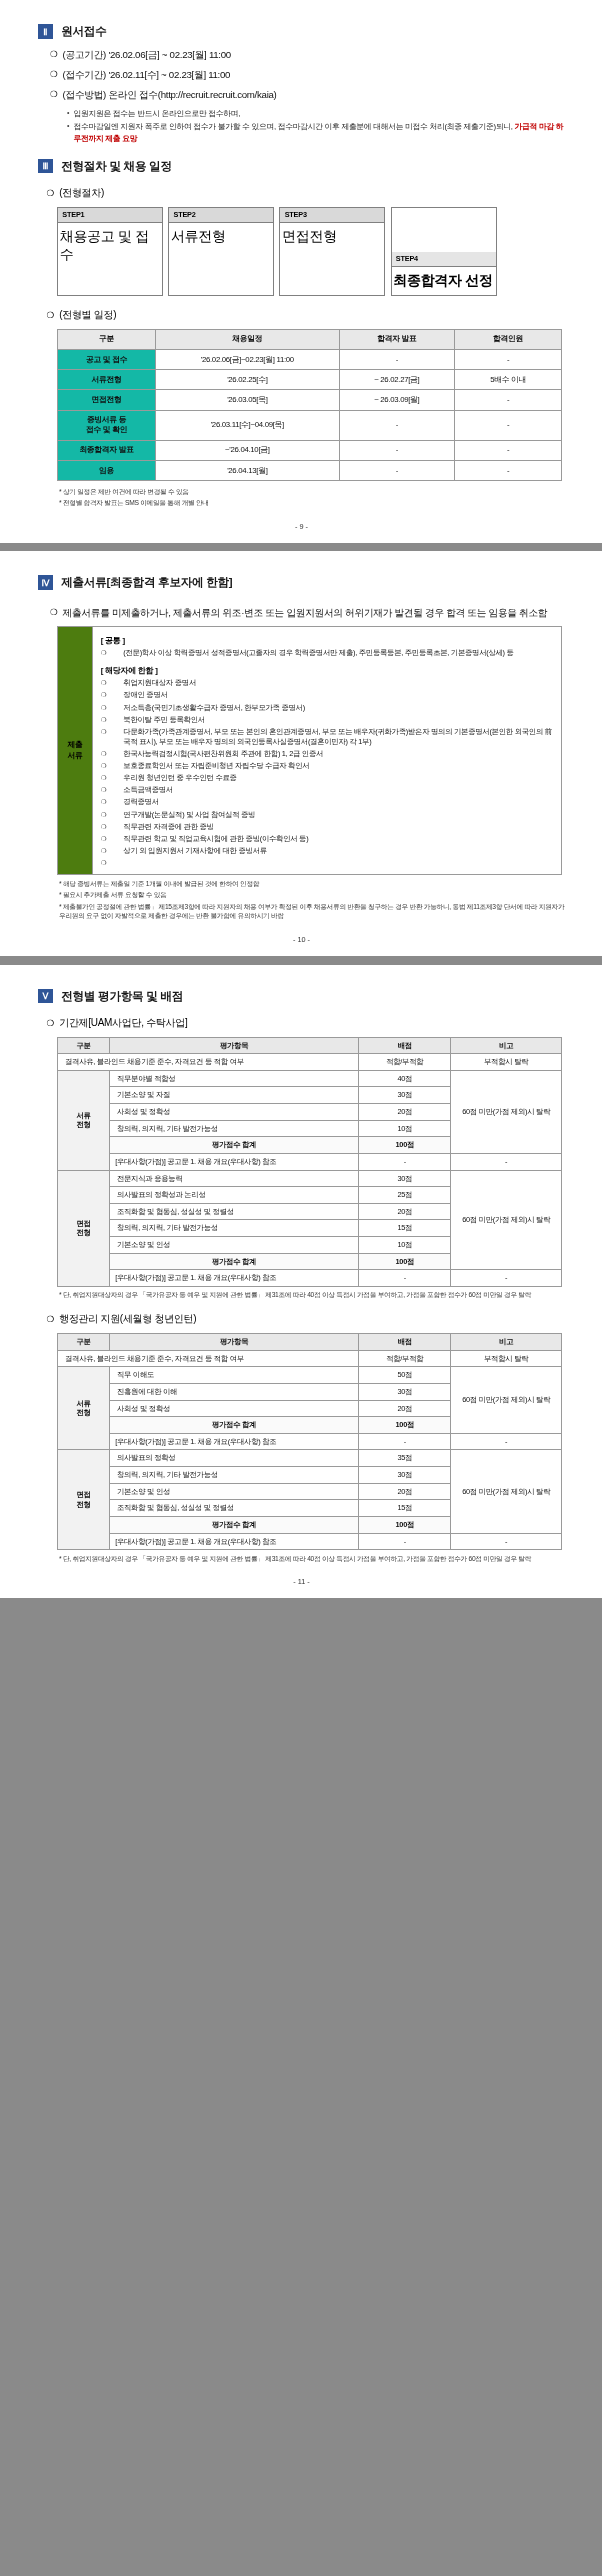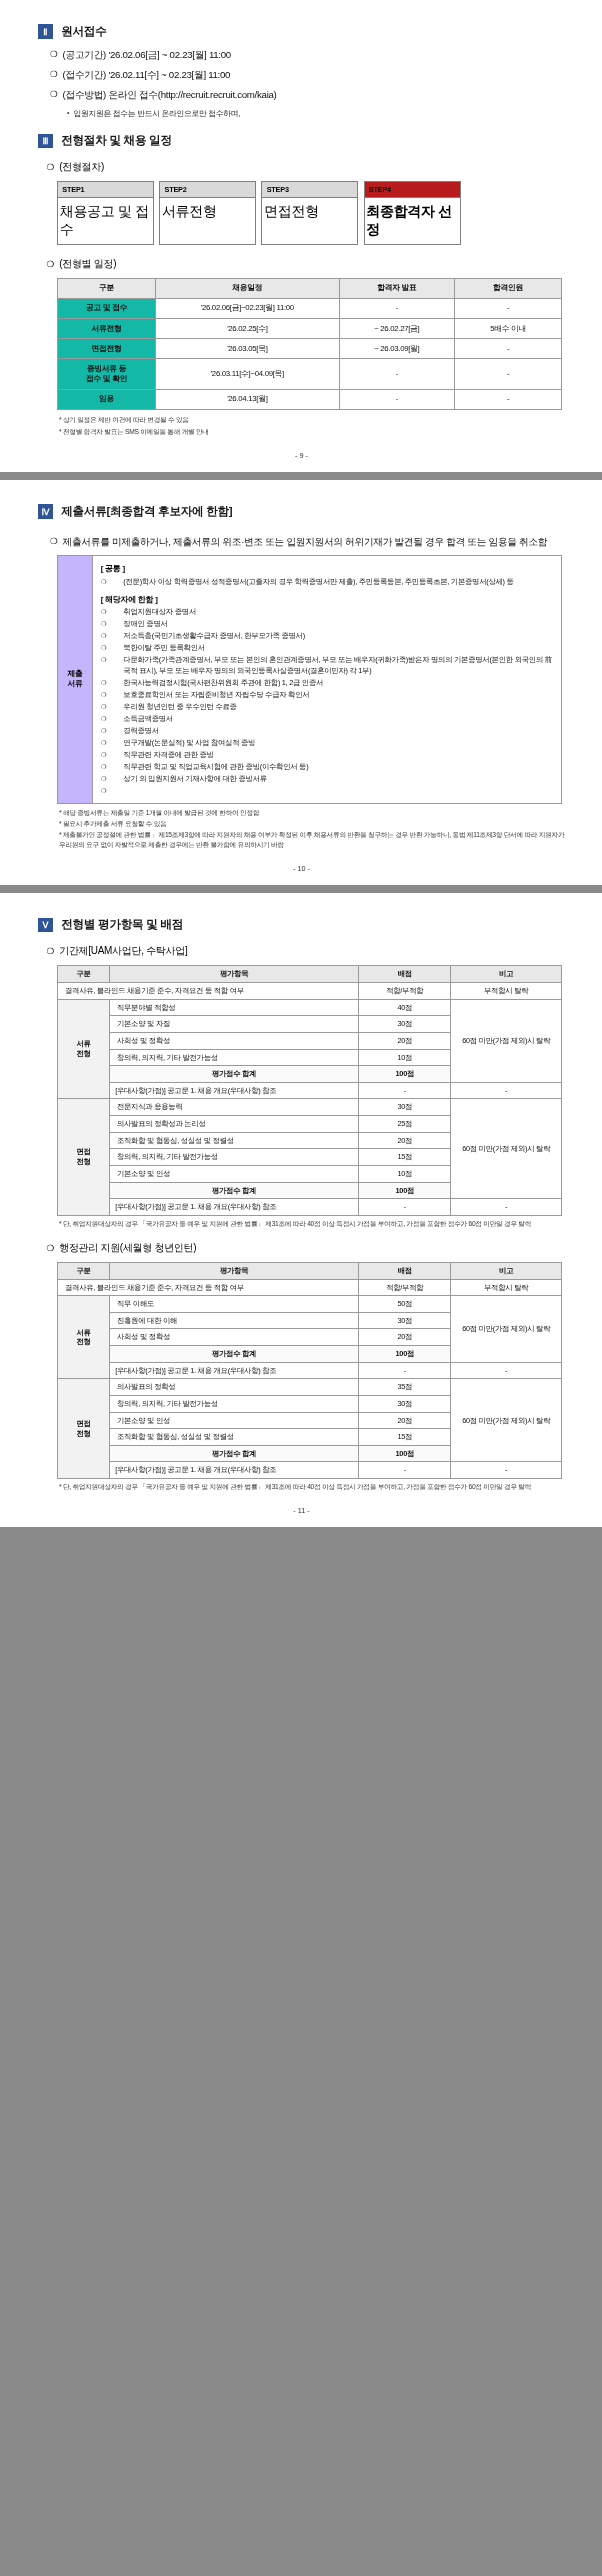--- a/index.html
+++ b/index.html
@@ -77,34 +77,34 @@
   }
   .circle-head .mk { font-size: 8.6px; }
 
   
   .steps {
     display: flex;
     gap: 5.2px;
     margin: 3.4px 0 5.2px 19px;
   }
   .step {
-    width: 97px;
+    width: 106px;
     border: 0.9px solid #808080;
     box-sizing: border-box;
     background: #fff;
   }
   .step .st-top {
     background: #d9d9d9;
     font-size: 7.3px;
     font-weight: bold;
     padding: 2.6px 4.3px;
     border-bottom: 0.9px solid #808080;
     letter-spacing: -0.2px;
   }
-  .step.accent .st-top { background: #b91c1c; }
+  .step.accent .st-top { background: #e5e5e5; margin-top: 44px; }
   .step .st-body {
     font-size: 14px;
     text-align: left;
     padding: 5.2px 1.7px;
     letter-spacing: -0.3px;
   }
   .step.accent .st-body { font-weight: bold; }
 
   table.tbl {
     border-collapse: collapse;
@@ -148,21 +148,21 @@
     border: 0.9px solid #9a9a9a;
     width: 505px;
     box-sizing: border-box;
   }
   .doc-label {
     width: 34px;
     flex: 0 0 34px;
     border-right: 0.9px solid #9a9a9a;
     display: flex; align-items: center; justify-content: center;
     font-size: 7.8px; font-weight: bold; text-align: center;
-    background: #c4b5fd; letter-spacing: -0.4px;
+    background: #4d7c0f; letter-spacing: -0.4px;
     line-height: 1.4;
   }
   .doc-body { padding: 6px 7.8px; flex: 1 1 auto; }
   .doc-group-title {
     font-size: 8px; font-weight: bold; margin: 1.7px 0 2.6px 0; letter-spacing: -0.3px;
   }
   .doc-item {
     display: flex; gap: 17px; font-size: 7.4px; line-height: 1.45;
     margin: 1.3px 0; letter-spacing: -0.3px; color: #111;
   }
@@ -219,20 +219,26 @@
       <span class="mk">❍</span>
       <span class="tx">
         <span>(접수방법)</span>
         <span>온라인 접수(http://recruit.recruit.com/kaia)</span>
       </span>
     </div>
 
     <div class="sub-bullet">
       <span class="mk">•</span>
       <span>입원지원은 접수는 반드시 온라인으로만 접수하며,</span>
+    </div>
+    <div class="sub-bullet">
+      <span class="mk">•</span>
+      <span>
+        <span>접수마감일엔 지원자 폭주로 인하여 접수가 불가할 수 있으며, 접수마감시간 이후 제출분에 대해서는 미접수 처리(최종 제출기준)되니, </span><span class="hl">가급적 마감 하루전까지 제출 요망</span>
+      </span>
     </div>
 
     <div class="sec-head" style="margin-top:14px;">
       <div class="sec-num">Ⅲ</div>
       <div class="sec-title">전형절차 및 채용 일정</div>
     </div>
 
     <div class="circle-head">
       <span class="mk">❍</span>
       <span>(전형절차)</span>
@@ -291,20 +297,26 @@
           <td>-</td>
         </tr>
         <tr>
           <td class="head-cell" style="white-space:pre-line">증빙서류 등
 접수 및 확인</td>
           <td>'26.03.11[수]~04.09[목]</td>
           <td>-</td>
           <td>-</td>
         </tr>
         <tr>
+          <td class="head-cell">최종합격자 발표</td>
+          <td>~'26.04.10[금]</td>
+          <td>-</td>
+          <td>-</td>
+        </tr>
+        <tr>
           <td class="head-cell">임용</td>
           <td>'26.04.13[월]</td>
           <td>-</td>
           <td>-</td>
         </tr>
       </tbody>
     </table>
 
     <div class="note">* <span>상기 일정은 제반 여건에 따라 변경될 수 있음</span></div>
     <div class="note">* <span>전형별 합격자 발표는 SMS 이메일을 통해 개별 안내</span></div>

